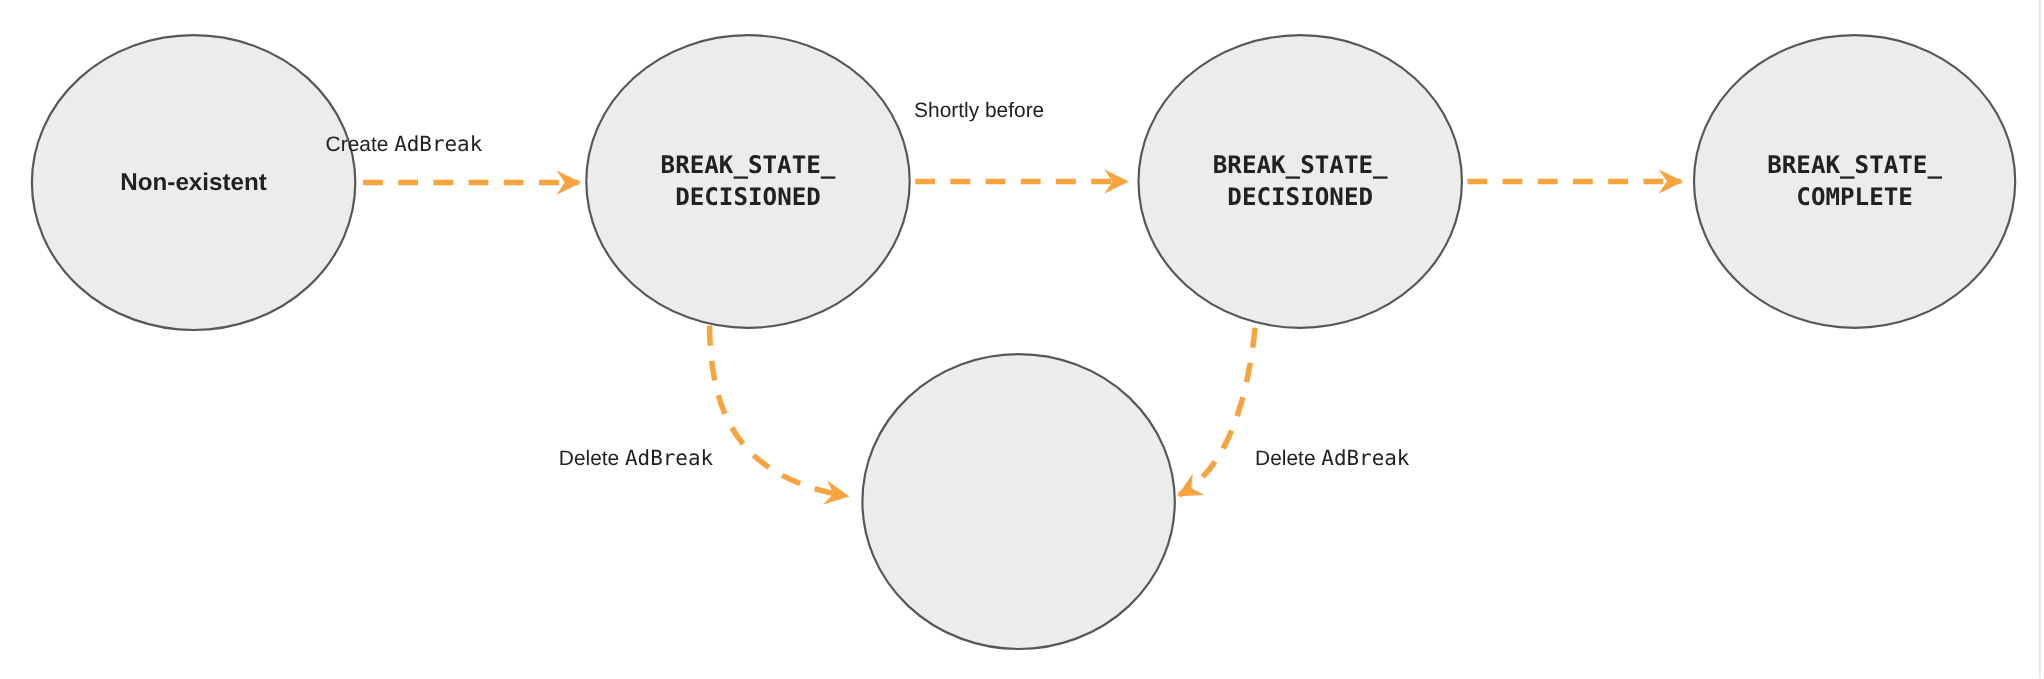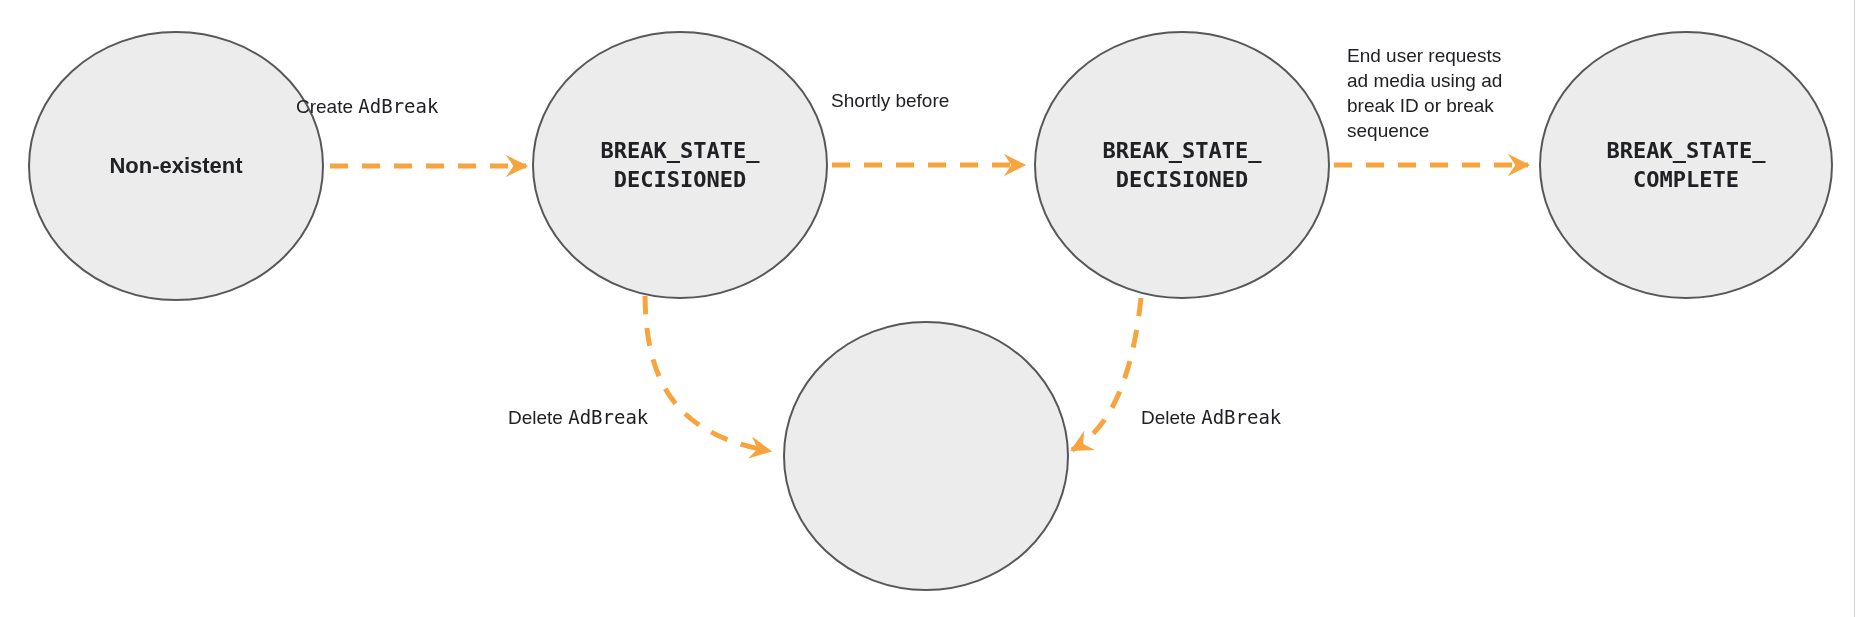--- a/index.html
+++ b/index.html
@@ -113,34 +113,28 @@
     <div class="mono">BREAK_STATE_</div>
     <div class="mono">DECISIONED</div>
   </div>
 
   <div class="node-label" style="left:1540px;top:32px;width:292px;height:266px;">
     <div class="mono">BREAK_STATE_</div>
     <div class="mono">COMPLETE</div>
   </div>
 
 
-  <div class="edge-label" style="left:296px;top:94px;">
+  <div class="edge-label" style="left:296px;top:119px;">
     <span>Create </span><span class="code">AdBreak</span>
   </div>
 
   <div class="edge-label" style="left:831px;top:88px;text-align:right;">
     <div>Shortly before</div>
   </div>
 
-  <div class="edge-label" style="left:1347px;top:43px;">
-    <div>End user requests</div>
-    <div>ad media using ad</div>
-    <div>break ID or break</div>
-    <div>sequence</div>
-  </div>
 
   <div class="edge-label" style="left:508px;top:405px;">
     <span>Delete </span><span class="code">AdBreak</span>
   </div>
 
   <div class="edge-label" style="left:1141px;top:405px;">
     <span>Delete </span><span class="code">AdBreak</span>
   </div>
 
   <div class="right-border" style="left:1854px;"></div>

